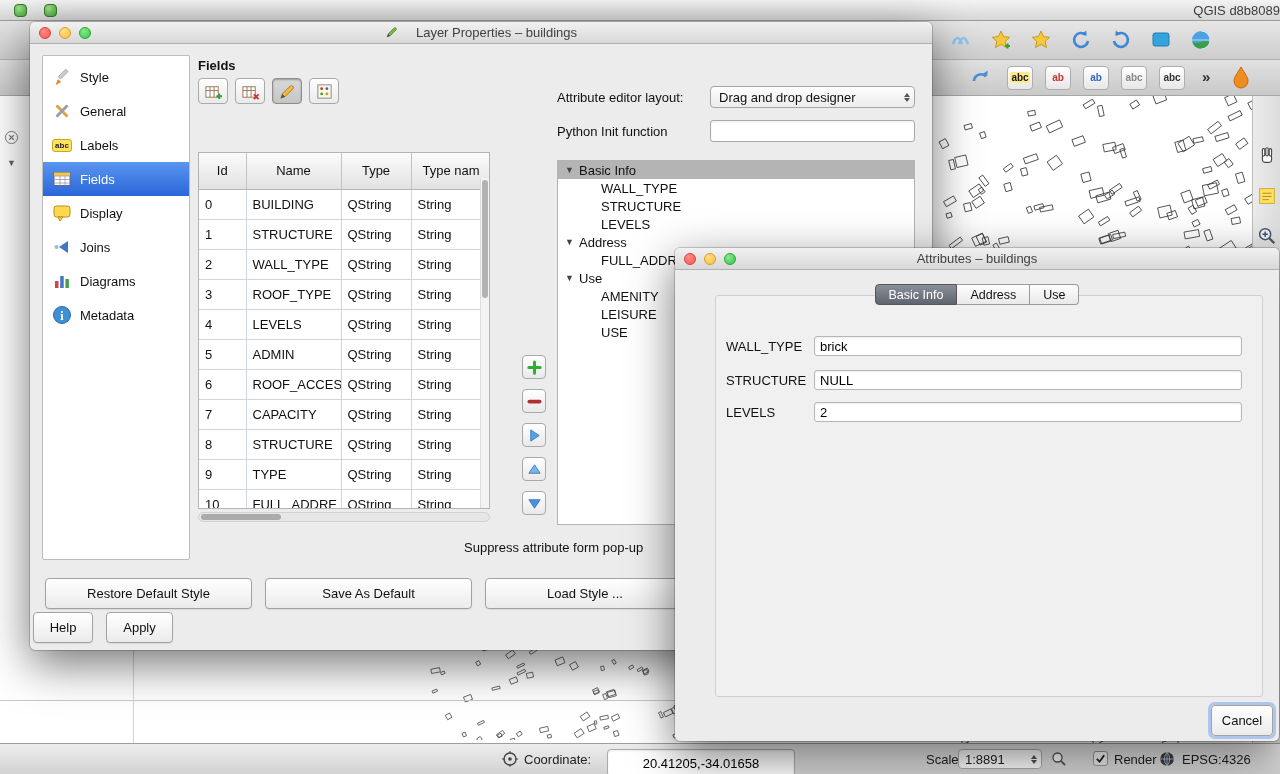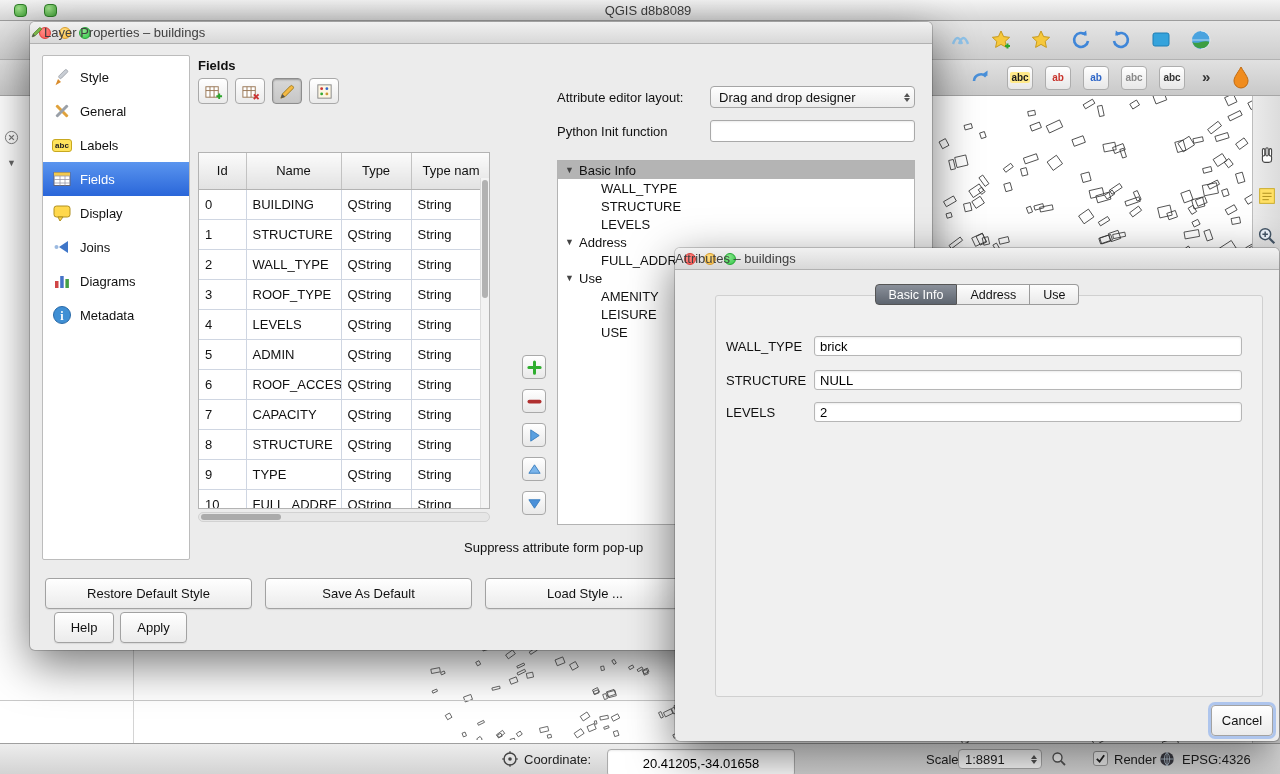--- a/index.html
+++ b/index.html
@@ -1,21 +1,21 @@
 <!DOCTYPE html>
 <html><head>
 <meta charset="utf-8">
 <style>
 *{box-sizing:border-box;margin:0;padding:0}
 html,body{width:1280px;height:774px;overflow:hidden}
 body{font-family:"Liberation Sans",sans-serif;font-size:13px;background:#d6d6d6;position:relative;color:#111}
 input{font-family:"Liberation Sans",sans-serif;font-size:13px}
 
 .menubar{position:absolute;left:0;top:0;width:1280px;height:21px;background:linear-gradient(#f3f3f3,#d7d7d7);border-bottom:1px solid #9c9c9c;z-index:6}
-.mb-title{position:absolute;left:16px;right:0;top:3px;text-align:center;color:#3c3c3c}
+.mb-title{position:absolute;left:16px;right:0;top:3px;text-align:right;color:#3c3c3c}
 .mb-ic{position:absolute;top:4px;width:13px;height:13px;border-radius:4px;background:radial-gradient(circle at 35% 30%,#9fe08a,#3f9f36);border:1px solid #2e7d27}
 
 .t1{position:absolute;left:0;top:21px;width:1280px;height:39px;background:linear-gradient(#e6e6e6,#cdcdcd);border-bottom:1px solid #b2b2b2;z-index:2}
 .t2{position:absolute;left:0;top:60px;width:1280px;height:36px;background:linear-gradient(#e1e1e1,#c9c9c9);border-bottom:1px solid #a6a6a6;z-index:2}
 .ticons{position:absolute;display:flex;gap:12px;align-items:center;height:100%}
 #t1icons{right:65px}
 #t2icons{right:95px}
 .tbi{width:28px;height:28px;display:flex;align-items:center;justify-content:center;cursor:pointer}
 .tbi svg{width:24px;height:24px}
 .abcbox{width:26px;height:24px;background:linear-gradient(#fff,#e7e7e7);border:1px solid #adadad;border-radius:4px;display:flex;align-items:center;justify-content:center;font-size:10px;font-weight:bold}
@@ -39,21 +39,21 @@
 .arrcol{margin-left:auto;margin-right:4px;display:flex;flex-direction:column;gap:1px;align-items:center}
 .uarr{width:0;height:0;border-left:3.5px solid transparent;border-right:3.5px solid transparent;border-bottom:4.5px solid #555}
 .darr{width:0;height:0;border-left:3.5px solid transparent;border-right:3.5px solid transparent;border-top:4.5px solid #555}
 
 .dialog{position:absolute;background:#ececec;border-radius:5px;box-shadow:0 14px 46px rgba(0,0,0,.55),0 0 0 1px rgba(0,0,0,.18)}
 .titlebar{position:absolute;left:0;top:0;right:0;height:22px;background:linear-gradient(#f1f1f1,#d8d8d8);border-bottom:1px solid #b1b1b1;border-radius:5px 5px 0 0;cursor:default}
 .tl{position:absolute;top:5px;width:12px;height:12px;border-radius:50%;cursor:pointer}
 .tl.r{left:9px;background:radial-gradient(circle at 35% 30%,#ff8a85,#fc5753);border:1px solid #d8403c}
 .tl.y{left:29px;background:radial-gradient(circle at 35% 30%,#ffe084,#fdbc40);border:1px solid #d89e2e}
 .tl.g{left:49px;background:radial-gradient(circle at 35% 30%,#8ce78e,#33c748);border:1px solid #24a834}
-.dlg-title{position:absolute;left:0;right:0;top:3px;display:flex;gap:0;color:#404040}
+.dlg-title{position:absolute;left:0;right:0;top:3px;display:flex;justify-content:center;gap:17px;color:#404040}
 .lp{left:30px;top:22px;width:902px;height:628px;z-index:10}
 .attrs{left:675px;top:248px;width:604px;height:493px;z-index:20}
 
 .lp-sidebar{position:absolute;left:12px;top:33px;width:148px;height:505px;background:#fff;border:1px solid #bcbcbc;border-radius:2px;padding-top:4px;overflow:hidden}
 .sb-item{height:34px;display:flex;align-items:center;gap:8px;padding-left:9px;cursor:pointer}
 .sb-item.sel{background:linear-gradient(#5a95ef,#2a66d9);color:#fff}
 .sb-ic{width:20px;height:20px;display:flex;align-items:center;justify-content:center}
 .sb-ic svg{width:20px;height:20px}
 .ic-abc{background:#ffe45c;border:1px solid #c8a820;border-radius:3px;font-size:8px;font-weight:bold;color:#222;padding:1px 2px}
 
@@ -85,21 +85,21 @@
 .tree-row.sel{background:#b4b4b4}
 .tri{width:14px;margin-left:7px;font-size:9px;color:#444}
 .tri-sp{width:43px}
 .suppress{position:absolute;left:434px;top:518px}
 
 .btn{background:linear-gradient(#ffffff,#ebebeb);border:1px solid #a2a2a2;border-radius:4px;height:31px;display:flex;align-items:center;justify-content:center;cursor:pointer;box-shadow:0 1px 1px rgba(0,0,0,.08)}
 .stylerow{position:absolute;left:15px;top:556px;display:flex;gap:13px}
 .stylerow .btn:nth-child(1){width:207px}
 .stylerow .btn:nth-child(2){width:207px}
 .stylerow .btn:nth-child(3){width:200px}
-.bottomrow{position:absolute;left:24px;top:590px;display:flex;gap:6px}
+.bottomrow{position:absolute;left:3px;top:590px;display:flex;gap:13px}
 .bottomrow .btn:nth-child(1){width:60px}
 .bottomrow .btn:nth-child(2){width:67px}
 
 .tabs{position:absolute;left:0;right:0;top:36px;display:flex;justify-content:center;z-index:2}
 .seg{height:21px;padding:0 13px;line-height:20px;background:linear-gradient(#fdfdfd,#e9e9e9);border:1px solid #9b9b9b;border-left:none;font-size:12.5px;cursor:pointer}
 .seg:first-child{border-left:1px solid #9b9b9b;border-radius:4px 0 0 4px}
 .seg:last-child{border-radius:0 4px 4px 0}
 .seg.sel{background:linear-gradient(#8a909a,#5e656f);color:#fff;border-color:#555}
 .attr-panel{position:absolute;left:40px;top:47px;width:548px;height:402px;background:#f0f0f0;border:1px solid #d0d0d0;border-radius:3px}
 .form-row{position:absolute;left:10px;right:20px;height:20px;display:flex;align-items:center}

